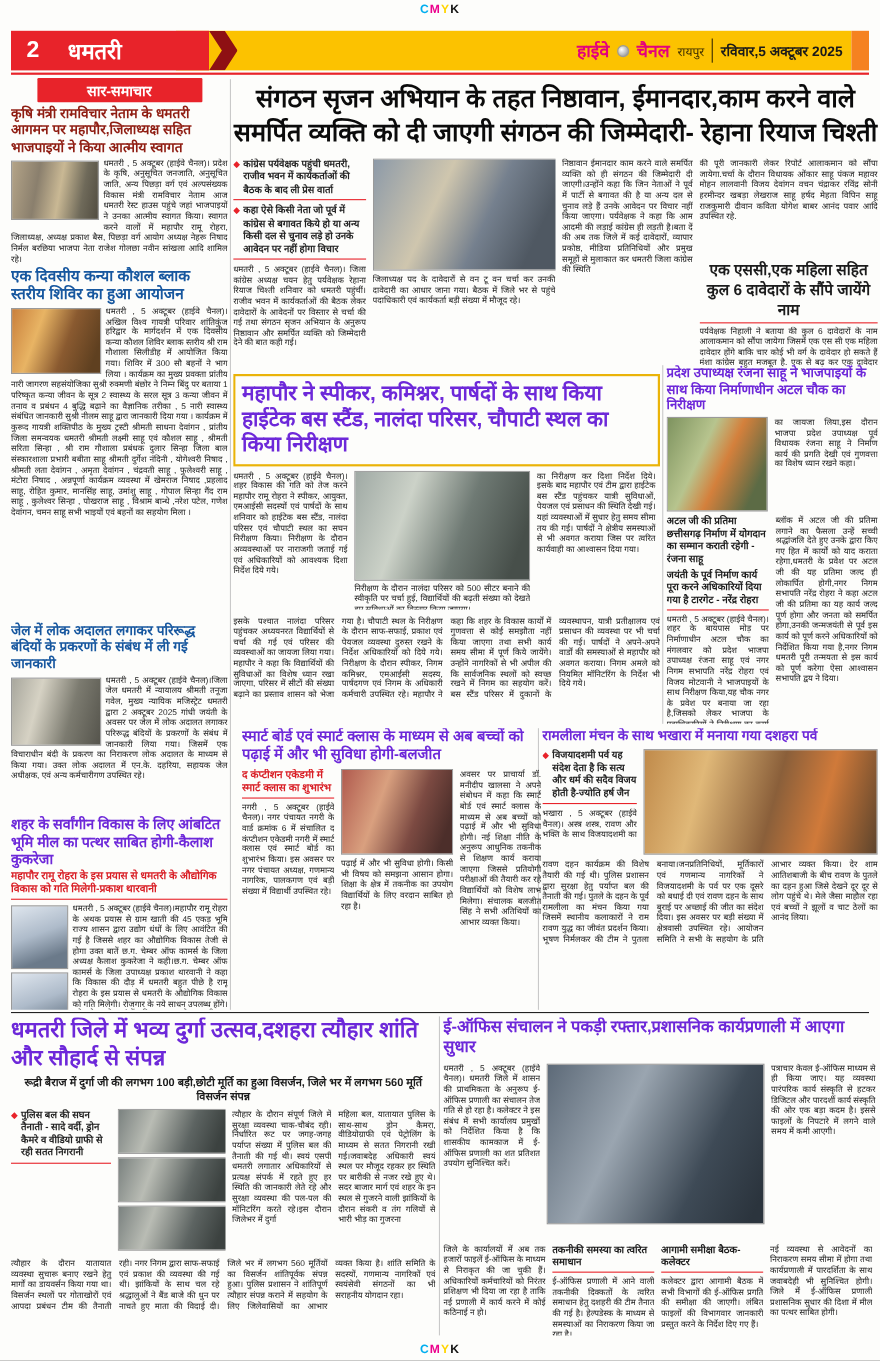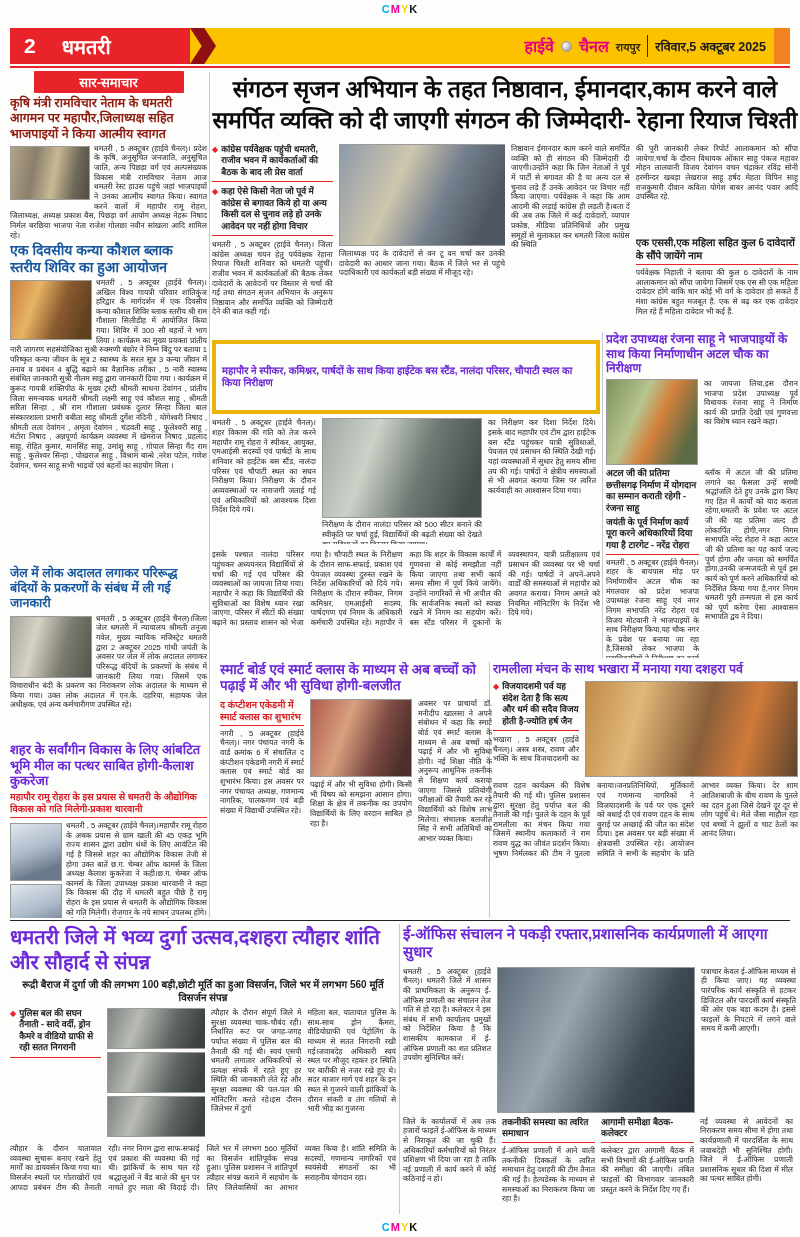--- a/index.html
+++ b/index.html
@@ -18,21 +18,21 @@
   .mast-orange{position:absolute;right:0;top:0;width:16px;height:36px;background:#f58220}
   .mast-red{position:absolute;left:0;top:0;width:180px;height:36px;background:#e8232a;
             display:flex;align-items:center;gap:26px;padding-left:14px;z-index:2}
   .mast-chev{position:absolute;left:180px;top:0;width:26px;height:36px;background:#8e1013;
              clip-path:polygon(0 0,55% 0,100% 50%,55% 100%,0 100%,45% 50%);z-index:2}
   .pageno{color:#fff;font-size:21px;font-weight:bold}
   .secname{color:#fff;font-size:20px;font-weight:bold}
   .mast-right{position:absolute;right:24px;top:0;height:36px;display:flex;align-items:center;gap:7px;z-index:2}
   .paper{color:#e5007d;font-size:16px;font-weight:bold}
   .globe{width:11px;height:11px;border-radius:50%;background:radial-gradient(circle at 35% 35%,#fff,#bcbcbc 55%,#7d7d7d);display:inline-block;border:1px solid #9a9a9a}
-  .city{font-size:11px;font-weight:bold;color:#3a2c00}
+  .city{font-size:11px;font-weight:normal;color:#3a2c00}
   .mast-div{width:1px;height:22px;background:#3a2c00}
   .mdate{font-size:12.5px;font-weight:bold;color:#1a1a1a}
   .toprule{left:10px;top:66px;width:780px;height:2px;background:#e8232a}
 
   
   .vsep{width:1px;background:#c9c9c9}
   .hsep{height:1px;background:#222}
 
   
   .bodytxt{font-size:7.6px;line-height:1.27;text-align:justify;color:#222;overflow:hidden}
@@ -40,21 +40,21 @@
   .cols3{column-count:3;column-gap:7px}
 
   
   .saar{background:#e8232a;color:#fff;font-size:13px;font-weight:bold;text-align:center;
         width:150px;margin:0 auto 3px auto;padding:2px 0;border-radius:1px}
   .hl{font-weight:bold;text-align:left;line-height:1.22}
   .hl-red{color:#8f1d12;font-size:12.5px}
   .hl-blue{color:#17579f;font-size:12.5px}
   .hl-blk{color:#6d28d9}
   .h-main{font-size:23px;font-weight:bold;text-align:center;line-height:1.34;color:#0b0b0b}
-  .h-box{border:4px solid #eab308;padding:21px 6px;font-size:10px}
+  .h-box{border:2px solid #eab308;padding:5px 6px;font-size:19px}
   .subhead-red{color:#d91f26;font-size:9.5px;font-weight:bold;line-height:1.25;
                border-bottom:1.5px solid #e8232a;padding-bottom:2px;margin-bottom:3px}
   .note-bold{font-size:9px;font-weight:bold;color:#1c1c1c;line-height:1.3}
   .note-rule{border-bottom:1.5px solid #e8232a;padding-bottom:2px;margin-bottom:3px}
   .bullet{display:flex;gap:3px;align-items:flex-start;font-size:8.8px;font-weight:bold;color:#232323;line-height:1.3}
   .bullet .dia{color:#e8232a;font-size:8px;line-height:1.4}
   .bullet-rule{border-bottom:1.5px solid #e8232a;padding-bottom:3px;margin-bottom:4px}
 
   
   .ph{border:1px solid #9a9a9a;overflow:hidden}
@@ -161,21 +161,21 @@
       </div>
       <div class="bodytxt" style="height:84px">धमतरी , 5 अक्टूबर (हाईवे चैनल)। जिला कांग्रेस अध्यक्ष चयन हेतु पर्यवेक्षक रेहाना रियाज चिश्ती शनिवार को धमतरी पहुंचीं। राजीव भवन में कार्यकर्ताओं की बैठक लेकर दावेदारों के आवेदनों पर विस्तार से चर्चा की गई तथा संगठन सृजन अभियान के अनुरूप निष्ठावान और समर्पित व्यक्ति को जिम्मेदारी देने की बात कही गई।</div>
     </div>
     <div class="col" style="width:168px">
       <div class="ph g-press" style="width:168px;height:102px"></div>
       <div class="bodytxt" style="height:84px;margin-top:3px">जिलाध्यक्ष पद के दावेदारों से वन टू वन चर्चा कर उनकी दावेदारी का आधार जाना गया। बैठक में जिले भर से पहुंचे पदाधिकारी एवं कार्यकर्ता बड़ी संख्या में मौजूद रहे।</div>
     </div>
     <div class="col bodytxt" style="width:120px;height:192px">निष्ठावान ईमानदार काम करने वाले समर्पित व्यक्ति को ही संगठन की जिम्मेदारी दी जाएगी।उन्होंने कहा कि जिन नेताओं ने पूर्व में पार्टी से बगावत की है या अन्य दल से चुनाव लड़े हैं उनके आवेदन पर विचार नहीं किया जाएगा। पर्यवेक्षक ने कहा कि आम आदमी की लड़ाई कांग्रेस ही लड़ती है।बता दें की अब तक जिले में कई दावेदारों, व्यापार प्रकोष्ठ, मीडिया प्रतिनिधियों और प्रमुख समूहों से मुलाकात कर धमतरी जिला कांग्रेस की स्थिति</div>
     <div class="col" style="width:164px">
       <div class="bodytxt" style="height:92px">की पूरी जानकारी लेकर रिपोर्ट आलाकमान को सौंपा जायेगा.चर्चा के दौरान विधायक ओंकार साहू पंकज महावर मोहन लालवानी विजय देवांगन वचन चंद्राकर रविंद्र सोनी हरमीन्दर खबड़ा लेखराज साहू हर्षद मेहता विपिन साहू राजकुमारी दीवान कविता योगेश बाबर आनंद पवार आदि उपस्थित रहे.</div>
-      <div class="note-bold note-rule" style="text-align:left;font-size:10px">एक एससी,एक महिला सहित कुल 6 दावेदारों के सौंपे जायेंगे नाम</div>
+      <div class="note-bold note-rule" style="text-align:center;font-size:14px">एक एससी,एक महिला सहित कुल 6 दावेदारों के सौंपे जायेंगे नाम</div>
       <div class="bodytxt" style="height:68px">पर्यवेक्षक निहाली ने बताया की कुल 6 दावेदारों के नाम आलाकमान को सौंपा जायेगा जिसमें एक एस सी एक महिला दावेदार होंगे बाकि चार कोई भी वर्ग के दावेदार हो सकते हैं मंशा कांग्रेस बहुत मजबूत है. एक से बढ़ कर एक दावेदार मिल रहे हैं महिला दावेदार भी कई हैं.</div>
     </div>
   </div>
 
   <div class="abs" style="left:212px;top:340px;width:388px;height:318px;overflow:hidden">
     <div class="hl hl-blk h-box">महापौर ने स्पीकर, कमिश्नर, पार्षदों के साथ किया हाईटेक बस स्टैंड, नालंदा परिसर, चौपाटी स्थल का किया निरीक्षण</div>
     <div class="row" style="margin-top:4px;height:128px">
       <div class="col bodytxt" style="width:104px;height:128px">धमतरी , 5 अक्टूबर (हाईवे चैनल)। शहर विकास की गति को तेज करने महापौर रामू रोहरा ने स्पीकर, आयुक्त, एमआईसी सदस्यों एवं पार्षदों के साथ शनिवार को हाईटेक बस स्टैंड, नालंदा परिसर एवं चौपाटी स्थल का सघन निरीक्षण किया। निरीक्षण के दौरान अव्यवस्थाओं पर नाराजगी जताई गई एवं अधिकारियों को आवश्यक दिशा निर्देश दिये गये।</div>
       <div class="col" style="width:160px">
         <div class="ph g-road" style="width:160px;height:100px"></div>
@@ -253,21 +253,21 @@
     <div class="bodytxt cols4" style="margin-top:4px;height:90px">त्यौहार के दौरान यातायात व्यवस्था सुचारू बनाए रखने हेतु मार्गों का डायवर्सन किया गया था। विसर्जन स्थलों पर गोताखोरों एवं आपदा प्रबंधन टीम की तैनाती रही। नगर निगम द्वारा साफ-सफाई एवं प्रकाश की व्यवस्था की गई थी। झांकियों के साथ चल रहे श्रद्धालुओं ने बैंड बाजे की धुन पर नाचते हुए माता की विदाई दी। जिले भर में लगभग 560 मूर्तियों का विसर्जन शांतिपूर्वक संपन्न हुआ। पुलिस प्रशासन ने शांतिपूर्ण त्यौहार संपन्न कराने में सहयोग के लिए जिलेवासियों का आभार व्यक्त किया है। शांति समिति के सदस्यों, गणमान्य नागरिकों एवं स्वयंसेवी संगठनों का भी सराहनीय योगदान रहा।</div>
   </div>
 
   <div class="abs" style="left:403px;top:925px;width:395px;height:289px;overflow:hidden">
     <div class="hl hl-blk" style="font-size:15px">ई-ऑफिस संचालन ने पकड़ी रफ्तार,प्रशासनिक कार्यप्रणाली में आएगा सुधार</div>
     <div class="row" style="margin-top:5px;height:146px">
       <div class="col bodytxt" style="width:88px;height:146px">धमतरी , 5 अक्टूबर (हाईवे चैनल)। धमतरी जिले में शासन की प्राथमिकता के अनुरूप ई-ऑफिस प्रणाली का संचालन तेज गति से हो रहा है। कलेक्टर ने इस संबंध में सभी कार्यालय प्रमुखों को निर्देशित किया है कि शासकीय कामकाज में ई-ऑफिस प्रणाली का शत प्रतिशत उपयोग सुनिश्चित करें।</div>
       <div class="ph g-office" style="width:198px;height:146px"></div>
       <div class="col bodytxt" style="width:95px;height:146px">पत्राचार केवल ई-ऑफिस माध्यम से ही किया जाए। यह व्यवस्था पारंपरिक कार्य संस्कृति से हटकर डिजिटल और पारदर्शी कार्य संस्कृति की ओर एक बड़ा कदम है। इससे फाइलों के निपटारे में लगने वाले समय में कमी आएगी।</div>
     </div>
-    <div class="row" style="margin-top:4px;height:104px">
+    <div class="row" style="margin-top:18px;height:104px">
       <div class="col bodytxt" style="width:93px;height:104px">जिले के कार्यालयों में अब तक हजारों फाइलें ई-ऑफिस के माध्यम से निराकृत की जा चुकी हैं। अधिकारियों कर्मचारियों को निरंतर प्रशिक्षण भी दिया जा रहा है ताकि नई प्रणाली में कार्य करने में कोई कठिनाई न हो।</div>
       <div class="col" style="width:93px">
         <div class="note-bold note-rule">तकनीकी समस्या का त्वरित समाधान</div>
         <div class="bodytxt" style="height:76px">ई-ऑफिस प्रणाली में आने वाली तकनीकी दिक्कतों के त्वरित समाधान हेतु दशहरी की टीम तैनात की गई है। हेल्पडेस्क के माध्यम से समस्याओं का निराकरण किया जा रहा है।</div>
       </div>
       <div class="col" style="width:93px">
         <div class="note-bold note-rule">आगामी समीक्षा बैठक-कलेक्टर</div>
         <div class="bodytxt" style="height:76px">कलेक्टर द्वारा आगामी बैठक में सभी विभागों की ई-ऑफिस प्रगति की समीक्षा की जाएगी। लंबित फाइलों की विभागवार जानकारी प्रस्तुत करने के निर्देश दिए गए हैं।</div>
       </div>
       <div class="col bodytxt" style="width:93px;height:104px">नई व्यवस्था से आवेदनों का निराकरण समय सीमा में होगा तथा कार्यप्रणाली में पारदर्शिता के साथ जवाबदेही भी सुनिश्चित होगी। जिले में ई-ऑफिस प्रणाली प्रशासनिक सुधार की दिशा में मील का पत्थर साबित होगी।</div>

